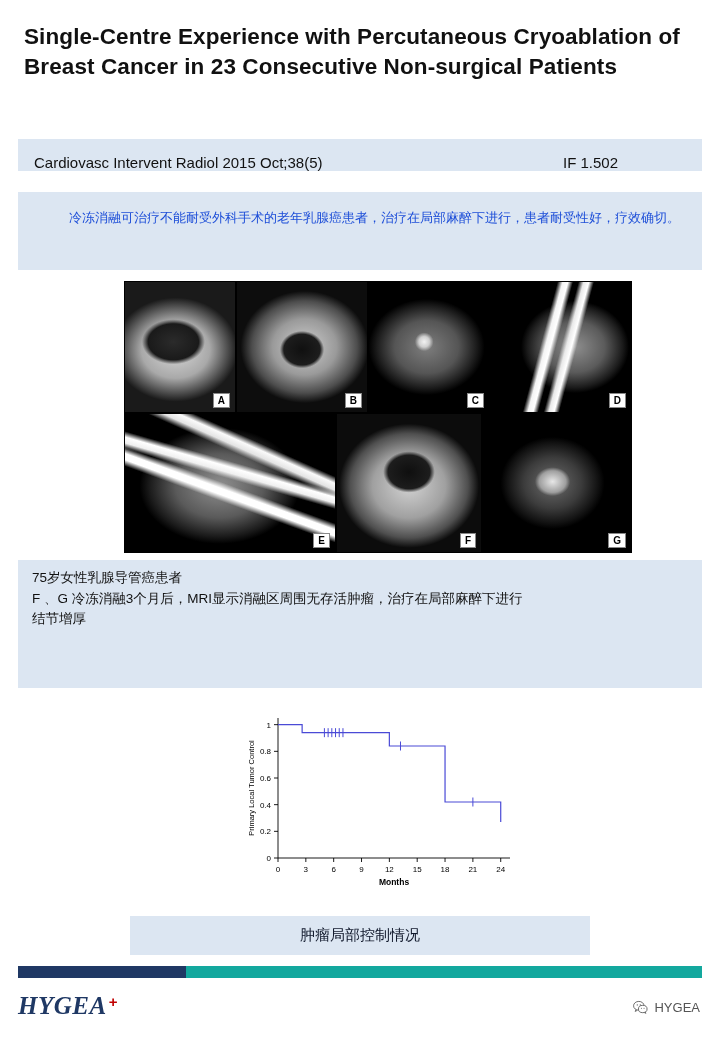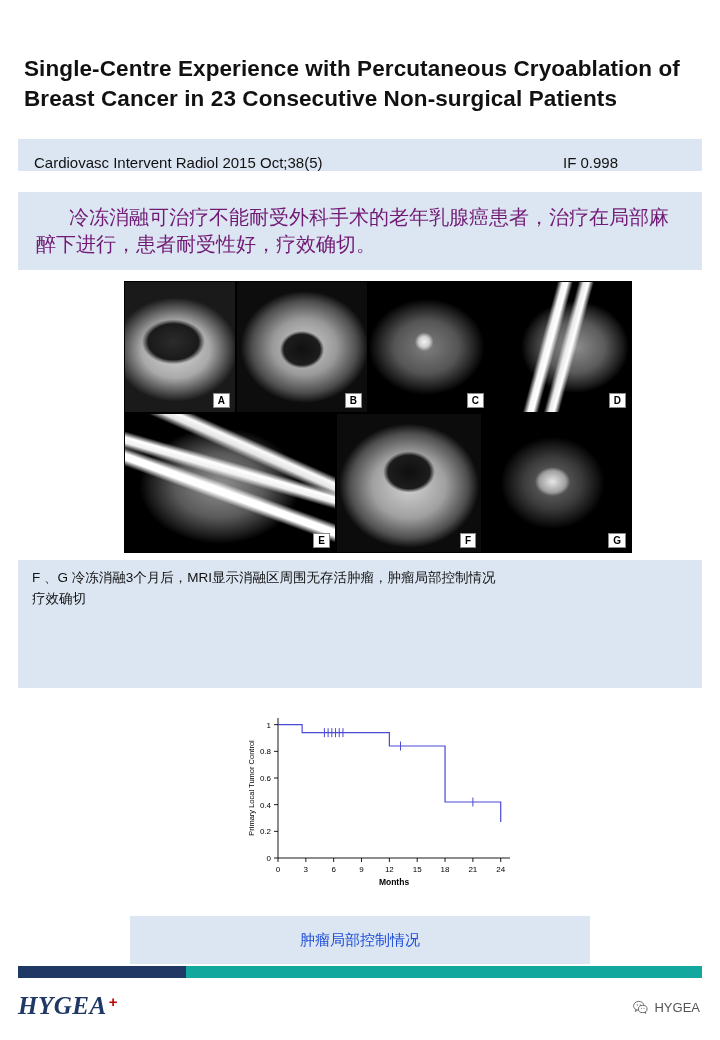--- a/index.html
+++ b/index.html
@@ -25,21 +25,20 @@
   .title {
     position: absolute;
     left: 24px;
     top: 22px;
     width: 672px;
     font-size: 22.5px;
     font-weight: bold;
     line-height: 30px;
     color: #111111;
     letter-spacing: 0.1px;
-    margin-top: 32px;
   }
   
   .journal-bar {
     position: absolute;
     left: 18px;
     top: 139px;
     width: 684px;
     height: 32px;
     background: #dce6f2;
     display: flex;
@@ -62,23 +61,23 @@
     position: absolute;
     left: 18px;
     top: 192px;
     width: 684px;
     height: 78px;
     background: #dce6f2;
     box-sizing: border-box;
     padding: 12px 18px 0 18px;
   }
   .summary-text {
-    font-size: 20px;
+    font-size: 13px;
     line-height: 27px;
-    color: #701a75;
+    color: #1d4ed8;
     text-indent: 33px;
   }
   
   .figure-block {
     position: absolute;
     left: 124px;
     top: 281px;
     width: 508px;
     height: 272px;
     background: #000000;
@@ -178,27 +177,27 @@
     height: 192px;
     background: #ffffff;
   }
   .chart-svg { display: block; }
   
   .chart-caption {
     position: absolute;
     left: 130px;
     top: 916px;
     width: 460px;
-    height: 48px;
+    height: 39px;
     background: #dce6f2;
     display: flex;
     align-items: center;
     justify-content: center;
     font-size: 15px;
-    color: #1d4ed8;
+    color: #0f172a;
   }
   
   .bar-navy {
     position: absolute;
     left: 18px;
     top: 966px;
     width: 168px;
     height: 12px;
     background: #1f3864;
   }
@@ -251,21 +250,21 @@
 </style>
 </head>
 <body>
 
 <div class="slide">
 
   <div class="title">Single-Centre Experience with Percutaneous Cryoablation of Breast Cancer in 23 Consecutive Non-surgical Patients</div>
 
   <div class="journal-bar">
     <span class="journal-name">Cardiovasc Intervent Radiol 2015 Oct;38(5)</span>
-    <span class="journal-if">IF 0.998</span>
+    <span class="journal-if">IF 1.502</span>
   </div>
 
   <div class="summary-box">
     <div class="summary-text">冷冻消融可治疗不能耐受外科手术的老年乳腺癌患者，治疗在局部麻醉下进行，患者耐受性好，疗效确切。</div>
   </div>
 
   <div class="figure-block">
     <div class="fig-row r1">
       <div class="fig mriA" style="width:112px;">
         <span class="lbl">A</span>
@@ -287,22 +286,23 @@
       <div class="fig mriF" style="width:146px;">
         <span class="lbl">F</span>
       </div>
       <div class="fig mriG" style="width:150px;">
         <span class="lbl">G</span>
       </div>
     </div>
   </div>
 
   <div class="caption-box">
-    <div class="caption-line">F 、G 冷冻消融3个月后，MRI显示消融区周围无存活肿瘤，肿瘤局部控制情况</div>
-    <div class="caption-line">疗效确切</div>
+    <div class="caption-line">75岁女性乳腺导管癌患者</div>
+    <div class="caption-line">F 、G 冷冻消融3个月后，MRI显示消融区周围无存活肿瘤，治疗在局部麻醉下进行</div>
+    <div class="caption-line">结节增厚</div>
   </div>
 
   <div class="chart-wrap">
     <svg class="chart-svg" id="km-chart" width="290" height="192" viewBox="0 0 290 192">
         <line x1="50" y1="12" x2="50" y2="152" stroke="#000" stroke-width="0.9"></line>
         <line x1="50" y1="152" x2="282" y2="152" stroke="#000" stroke-width="0.9"></line>
         <line x1="50" y1="152" x2="50" y2="156" stroke="#000" stroke-width="0.9"></line>
         <text x="50" y="166" text-anchor="middle" font-size="8" font-family="&quot;Liberation Sans&quot;, sans-serif" fill="#000">0</text>
         <line x1="77.84" y1="152" x2="77.84" y2="156" stroke="#000" stroke-width="0.9"></line>
         <text x="77.84" y="166" text-anchor="middle" font-size="8" font-family="&quot;Liberation Sans&quot;, sans-serif" fill="#000">3</text>

